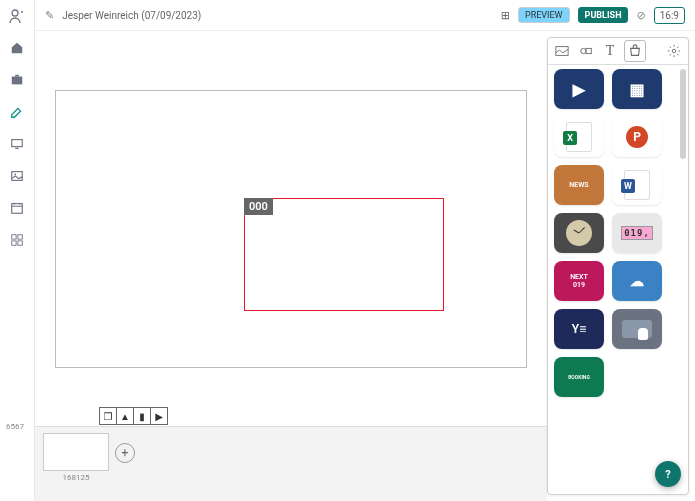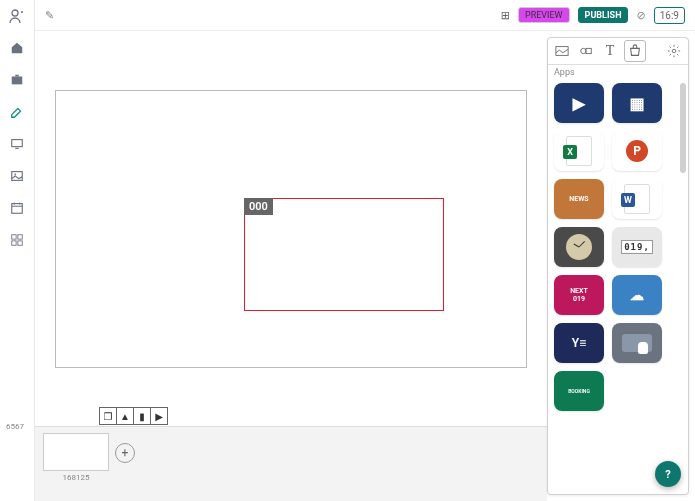--- a/index.html
+++ b/index.html
@@ -6,21 +6,21 @@
 .app{display:flex;height:100%}
 .sidebar{width:34px;background:#fff;border-right:1px solid #e8e8e8;display:flex;flex-direction:column;align-items:center;padding-top:8px;gap:16px}
 .sidebar .ic{width:16px;height:16px;display:flex;align-items:center;justify-content:center;color:#6b7280;cursor:pointer}
 .sidebar .ic.active{color:#0d9488}
 .sidebar .spacer{flex:1}
 .main{flex:1;display:flex;flex-direction:column;min-width:0}
 .topbar{height:30px;display:flex;align-items:center;padding:0 10px;gap:8px;border-bottom:1px solid #eee}
 .topbar .pencil{color:#888}
 .topbar .title{color:#666;font-size:10px}
 .topbar .flex{flex:1}
-.btn{border:1px solid #ccc;border-radius:3px;padding:2px 6px;font-size:9px;cursor:pointer;background:#d946ef}
+.btn{border:1px solid #ccc;border-radius:3px;padding:2px 6px;font-size:9px;cursor:pointer;background:#7dd3fc}
 .btn.publish{background:#0f766e;color:#fff;border-color:#0f766e;font-weight:700}
 .ratio{border:1px solid #0f766e;border-radius:3px;padding:2px 5px;font-size:10px;color:#666}
 .workarea{flex:1;display:flex;min-height:0}
 .canvas-wrap{flex:1;display:flex;flex-direction:column;min-width:0}
 .canvas-area{flex:1;display:flex;align-items:center;justify-content:flex-start;padding:20px 20px 0 20px}
 .canvas{width:490px;height:276px;border:1px solid #bbb;background:#fff;position:relative}
 .region{position:absolute;left:188px;top:107px;width:200px;height:113px;border:1.5px solid #e11d2d;box-sizing:border-box}
 .region-badge{position:absolute;left:-1px;top:-1px;background:#666;color:#fff;font-size:11px;padding:2px 5px;font-weight:600}
 .thumb-tools{height:20px;display:flex;align-items:center;padding-left:64px;gap:0}
 .thumb-tools .tb{width:16px;height:16px;border:1px solid #666;display:flex;align-items:center;justify-content:center;font-size:10px;color:#333;cursor:pointer;margin-right:-1px;background:#fff}
@@ -99,20 +99,21 @@
           <rect x="2" y="9" width="5" height="5" fill="none" stroke="currentColor"></rect>
           <rect x="9" y="9" width="5" height="5" fill="none" stroke="currentColor"></rect>
         </svg>
       </div>
     <div class="spacer"></div>
   </div>
 
   <div class="main">
     <div class="topbar">
       <span class="pencil">✎</span>
+      <span class="title">Jesper Weinreich (07/09/2023)</span>
       <span class="flex"></span>
       <span style="color:#666">⊞</span>
       <span class="btn">PREVIEW</span>
       <span class="btn publish">PUBLISH</span>
       <span style="color:#888">⊘</span>
       <span class="ratio">16:9</span>
     </div>
 
     <div class="workarea">
       <div class="canvas-wrap">
@@ -160,31 +161,30 @@
               </svg>
             </div>
           <div class="ptspacer"></div>
           <div class="pt">
               <svg width="14" height="14" viewBox="0 0 16 16">
                 <circle cx="8" cy="8" r="2" fill="none" stroke="#666"></circle>
                 <path d="M8 1v2M8 13v2M1 8h2M13 8h2M3 3l1.4 1.4M11.6 11.6L13 13M3 13l1.4-1.4M11.6 4.4L13 3" stroke="#666"></path>
               </svg>
             </div>
         </div>
-        <div class="panel-label">Apps</div>
         <div class="apps">
           <div class="apps-grid" id="apps-grid">
               <div class="tile" style="background: rgb(30, 58, 110); color: rgb(255, 255, 255); font-size: 16px; white-space: pre-line;">▶</div>
               <div class="tile" style="background: rgb(30, 58, 110); color: rgb(255, 255, 255); font-size: 16px; white-space: pre-line;">▦</div>
               <div class="tile" style="background: rgb(255, 255, 255); color: rgb(16, 124, 65); font-size: 14px; white-space: pre-line;"><div style="width:24px;height:28px;background:#fff;border:1px solid #ddd;border-radius:2px;position:relative"><div style="position:absolute;left:-4px;top:8px;width:14px;height:14px;background:#107c41;color:#fff;display:flex;align-items:center;justify-content:center;font-size:9px;font-weight:700;border-radius:2px">X</div></div></div>
               <div class="tile" style="background: rgb(255, 255, 255); color: rgb(210, 71, 38); font-size: 14px; white-space: pre-line;"><div style="width:22px;height:22px;border-radius:50%;background:#d24726;color:#fff;display:flex;align-items:center;justify-content:center;font-size:12px;font-weight:700">P</div></div>
               <div class="tile" style="background: rgb(194, 119, 58); color: rgb(255, 255, 255); font-size: 7px; white-space: pre-line;">NEWS</div>
               <div class="tile" style="background: rgb(255, 255, 255); color: rgb(43, 87, 154); font-size: 14px; white-space: pre-line;"><div style="width:24px;height:28px;background:#fff;border:1px solid #ddd;border-radius:2px;position:relative"><div style="position:absolute;left:-4px;top:8px;width:14px;height:14px;background:#2b579a;color:#fff;display:flex;align-items:center;justify-content:center;font-size:9px;font-weight:700;border-radius:2px">W</div></div></div>
               <div class="tile" style="background: rgb(74, 74, 74); color: rgb(255, 255, 255); font-size: 16px; white-space: pre-line;"><div style="width:26px;height:26px;border-radius:50%;background:#d4c9a8;position:relative"><div style="position:absolute;left:50%;top:50%;width:1px;height:8px;background:#333;transform-origin:bottom;transform:translate(-50%,-100%) rotate(45deg)"></div><div style="position:absolute;left:50%;top:50%;width:1px;height:6px;background:#333;transform-origin:bottom;transform:translate(-50%,-100%) rotate(-60deg)"></div></div></div>
-              <div class="tile" style="background: rgb(232, 232, 232); color: rgb(51, 51, 51); font-size: 9px; white-space: pre-line;"><div style="background:#ffffff;border:1px solid #999;padding:1px 2px;font-family:monospace;font-size:9px;letter-spacing:1px;color:#333">019,</div></div>
+              <div class="tile" style="background: rgb(232, 232, 232); color: rgb(51, 51, 51); font-size: 9px; white-space: pre-line;"><div style="background:#f9a8d4;border:1px solid #999;padding:1px 2px;font-family:monospace;font-size:9px;letter-spacing:1px;color:#333">019,</div></div>
               <div class="tile" style="background: #be185d; color: rgb(255, 255, 255); font-size: 7px; white-space: pre-line;">NEXT
 019</div>
               <div class="tile" style="background: rgb(59, 130, 196); color: rgb(255, 255, 255); font-size: 14px; white-space: pre-line;">☁</div>
               <div class="tile" style="background: rgb(30, 42, 90); color: rgb(255, 255, 255); font-size: 12px; white-space: pre-line;">Y≡</div>
               <div class="tile" style="background: rgb(107, 114, 128); color: rgb(255, 255, 255); font-size: 14px; white-space: pre-line;"><div style="width:30px;height:18px;background:#8a97a8;border-radius:3px;position:relative"><div style="position:absolute;right:4px;bottom:-2px;width:10px;height:12px;background:#fff;border-radius:4px 4px 2px 2px"></div></div></div>
               <div class="tile" style="background: rgb(13, 122, 82); color: rgb(255, 255, 255); font-size: 5px; white-space: pre-line;">BOOKING</div>
             </div>
           <div class="scrollthumb"></div>
         </div>
       </div>

